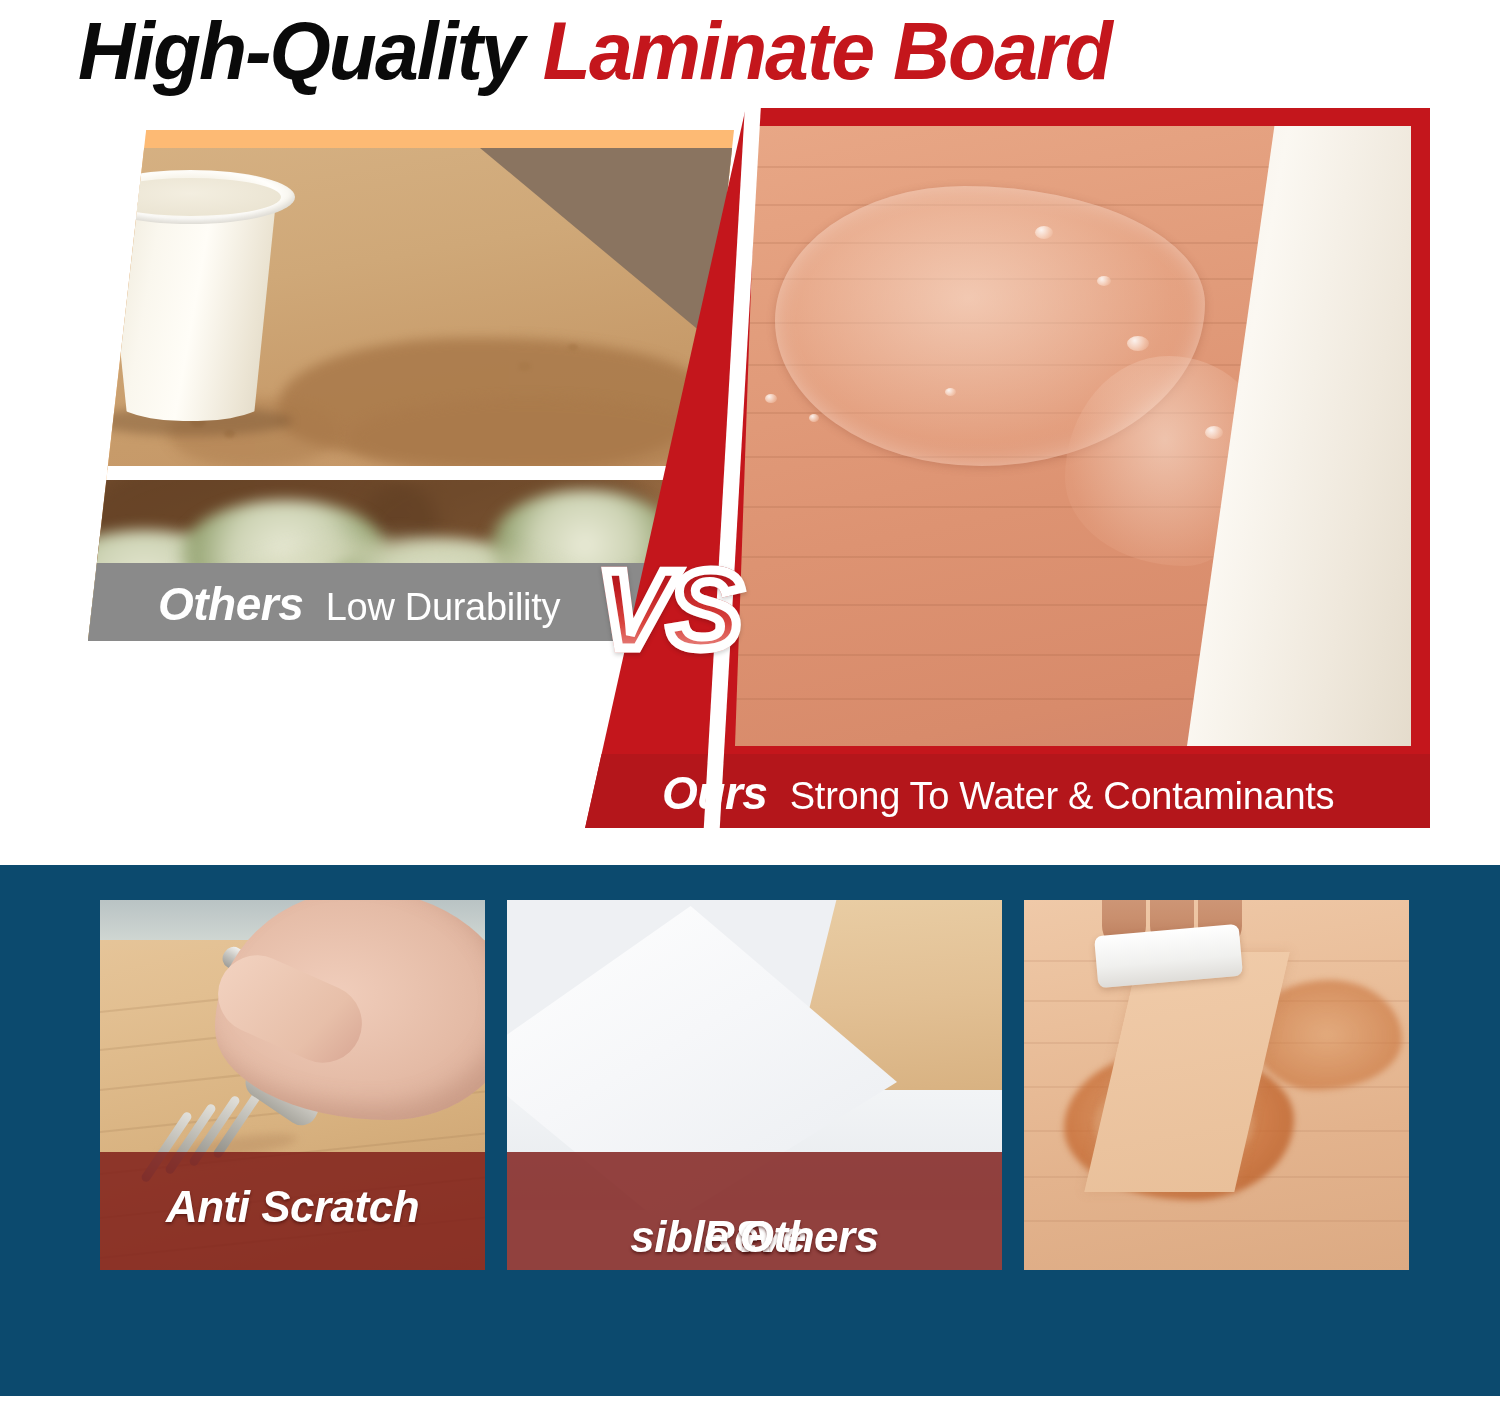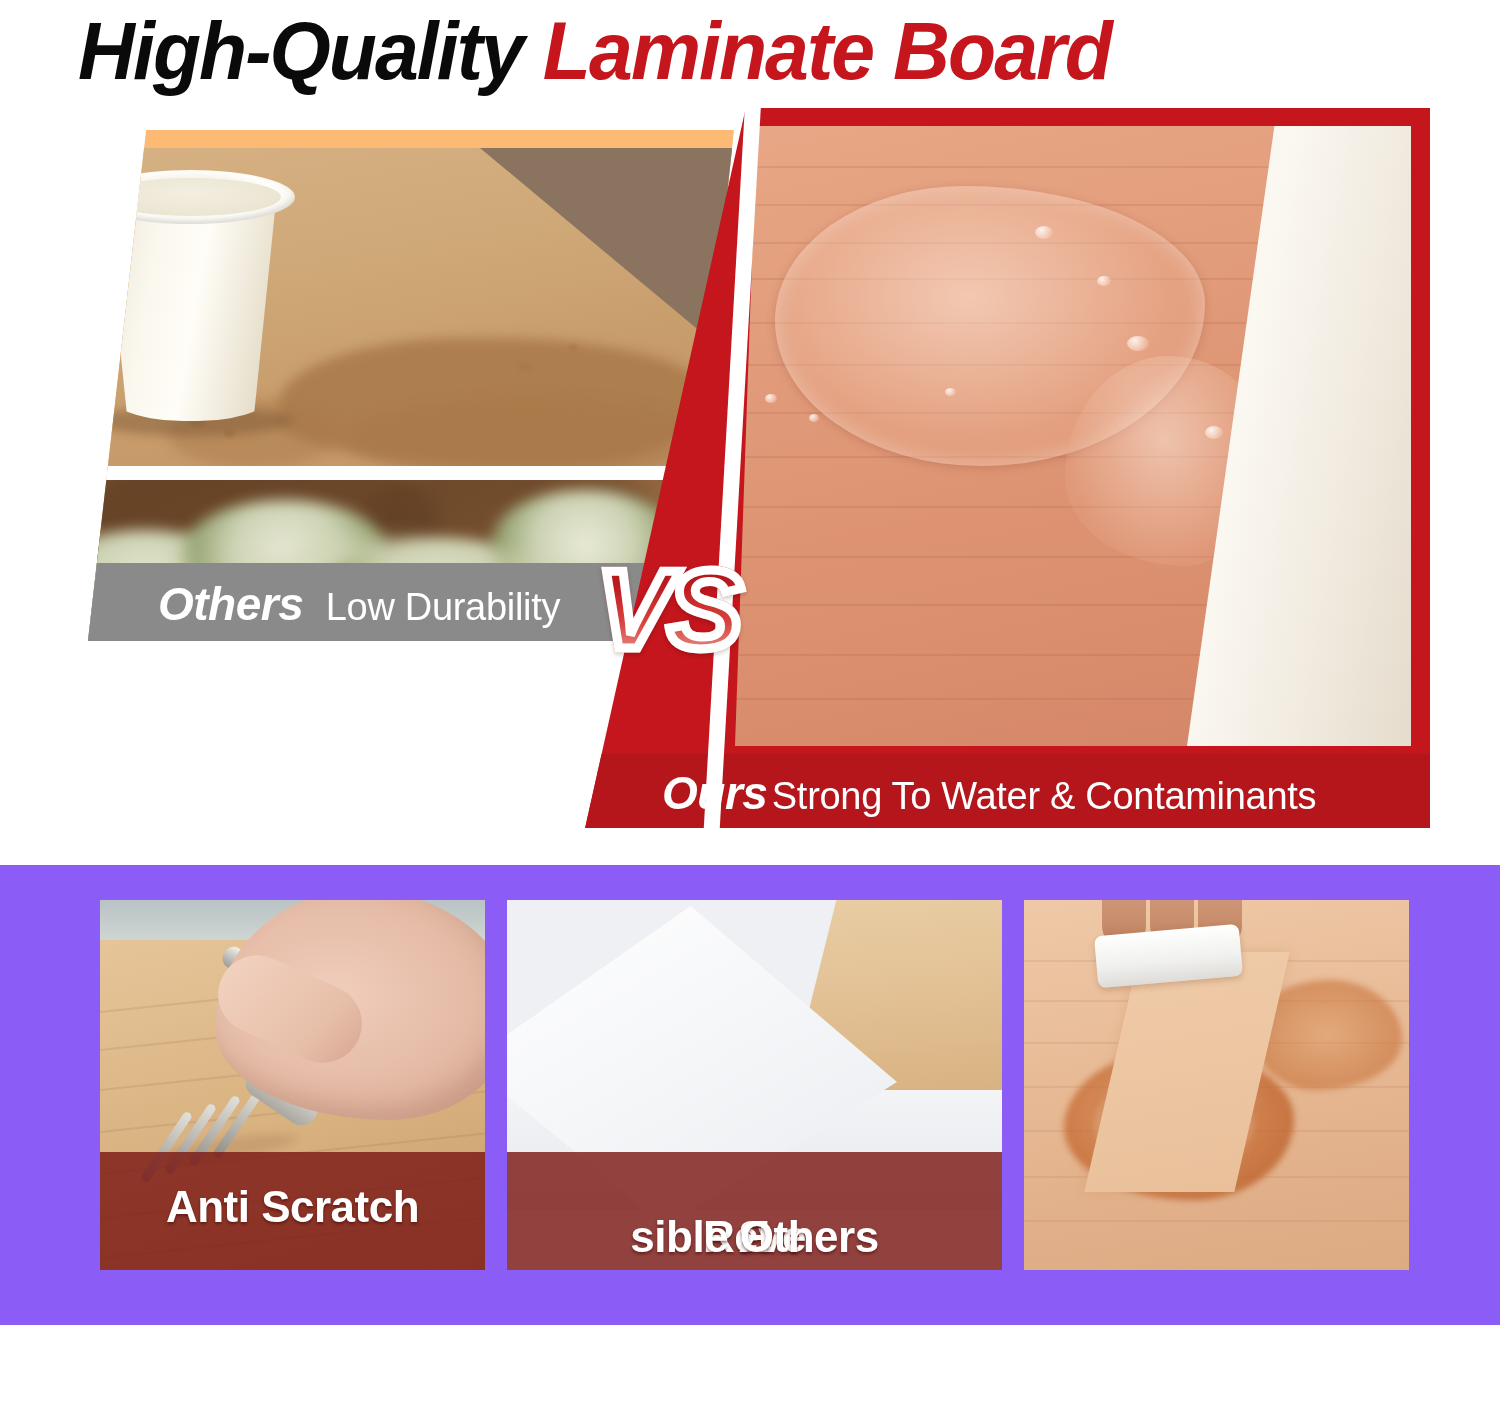--- a/index.html
+++ b/index.html
@@ -101,21 +101,21 @@
 
   
   #vs{position:absolute;left:597px;top:410px;font-size:112px;font-weight:bold;font-style:italic;
     letter-spacing:-4px;line-height:1;
     background:linear-gradient(180deg,#9E1317 0%,#BF1B20 30%,#D9453F 62%,#EFA9A4 100%);
     -webkit-background-clip:text;background-clip:text;color:transparent;
     -webkit-text-stroke:9px #fff;paint-order:stroke fill;
     filter:drop-shadow(0 2px 2px rgba(0,0,0,.18));margin-top:36px;}
 
   
-  #feature-band{position:absolute;left:0;top:865px;width:1500px;height:460px;background:#8b5cf6;}
+  #feature-band{position:absolute;left:0;top:865px;width:1500px;height:531px;background:#0c4a6e;font-style:italic;}
   .fcard{position:absolute;top:35px;height:370px;overflow:hidden;}
   #fcard1{left:100px;width:385px;}
   #fcard2{left:507px;width:495px;}
   #fcard3{left:1024px;width:385px;}
   .fphoto{position:absolute;left:0;top:0;width:100%;height:100%;}
   .fcaption{position:absolute;left:0;bottom:0;width:100%;height:118px;
     background:rgba(125,26,22,.82);}
   .fcaption span{position:absolute;left:0;right:0;top:30px;text-align:center;color:#fff;
     font-size:44px;font-weight:bold;letter-spacing:-0.5px;
     text-shadow:0 2px 3px rgba(60,10,8,.55);}
@@ -268,21 +268,21 @@
       <div class="bead" style="left:30px;top:268px;width:12px;height:9px;"></div>
       <div class="bead" style="left:74px;top:288px;width:10px;height:8px;"></div>
       <div class="bead" style="left:210px;top:262px;width:11px;height:8px;"></div>
       <div id="edge-line"></div>
       <div id="edge-white"></div>
     </div>
 
     <div id="ours-caption">
       <div id="ours-caption-text">
         <span class="lbl-strong">Ours</span>
-        <span class="lbl-light" style="">Strong To Water &amp; Contaminants</span>
+        <span class="lbl-light" style="margin-left: 18px;">Strong To Water &amp; Contaminants</span>
       </div>
     </div>
   </div>
 
   <div id="wedge"></div>
   <div id="vs">VS</div>
 </div>
 
 <div id="feature-band">
 

